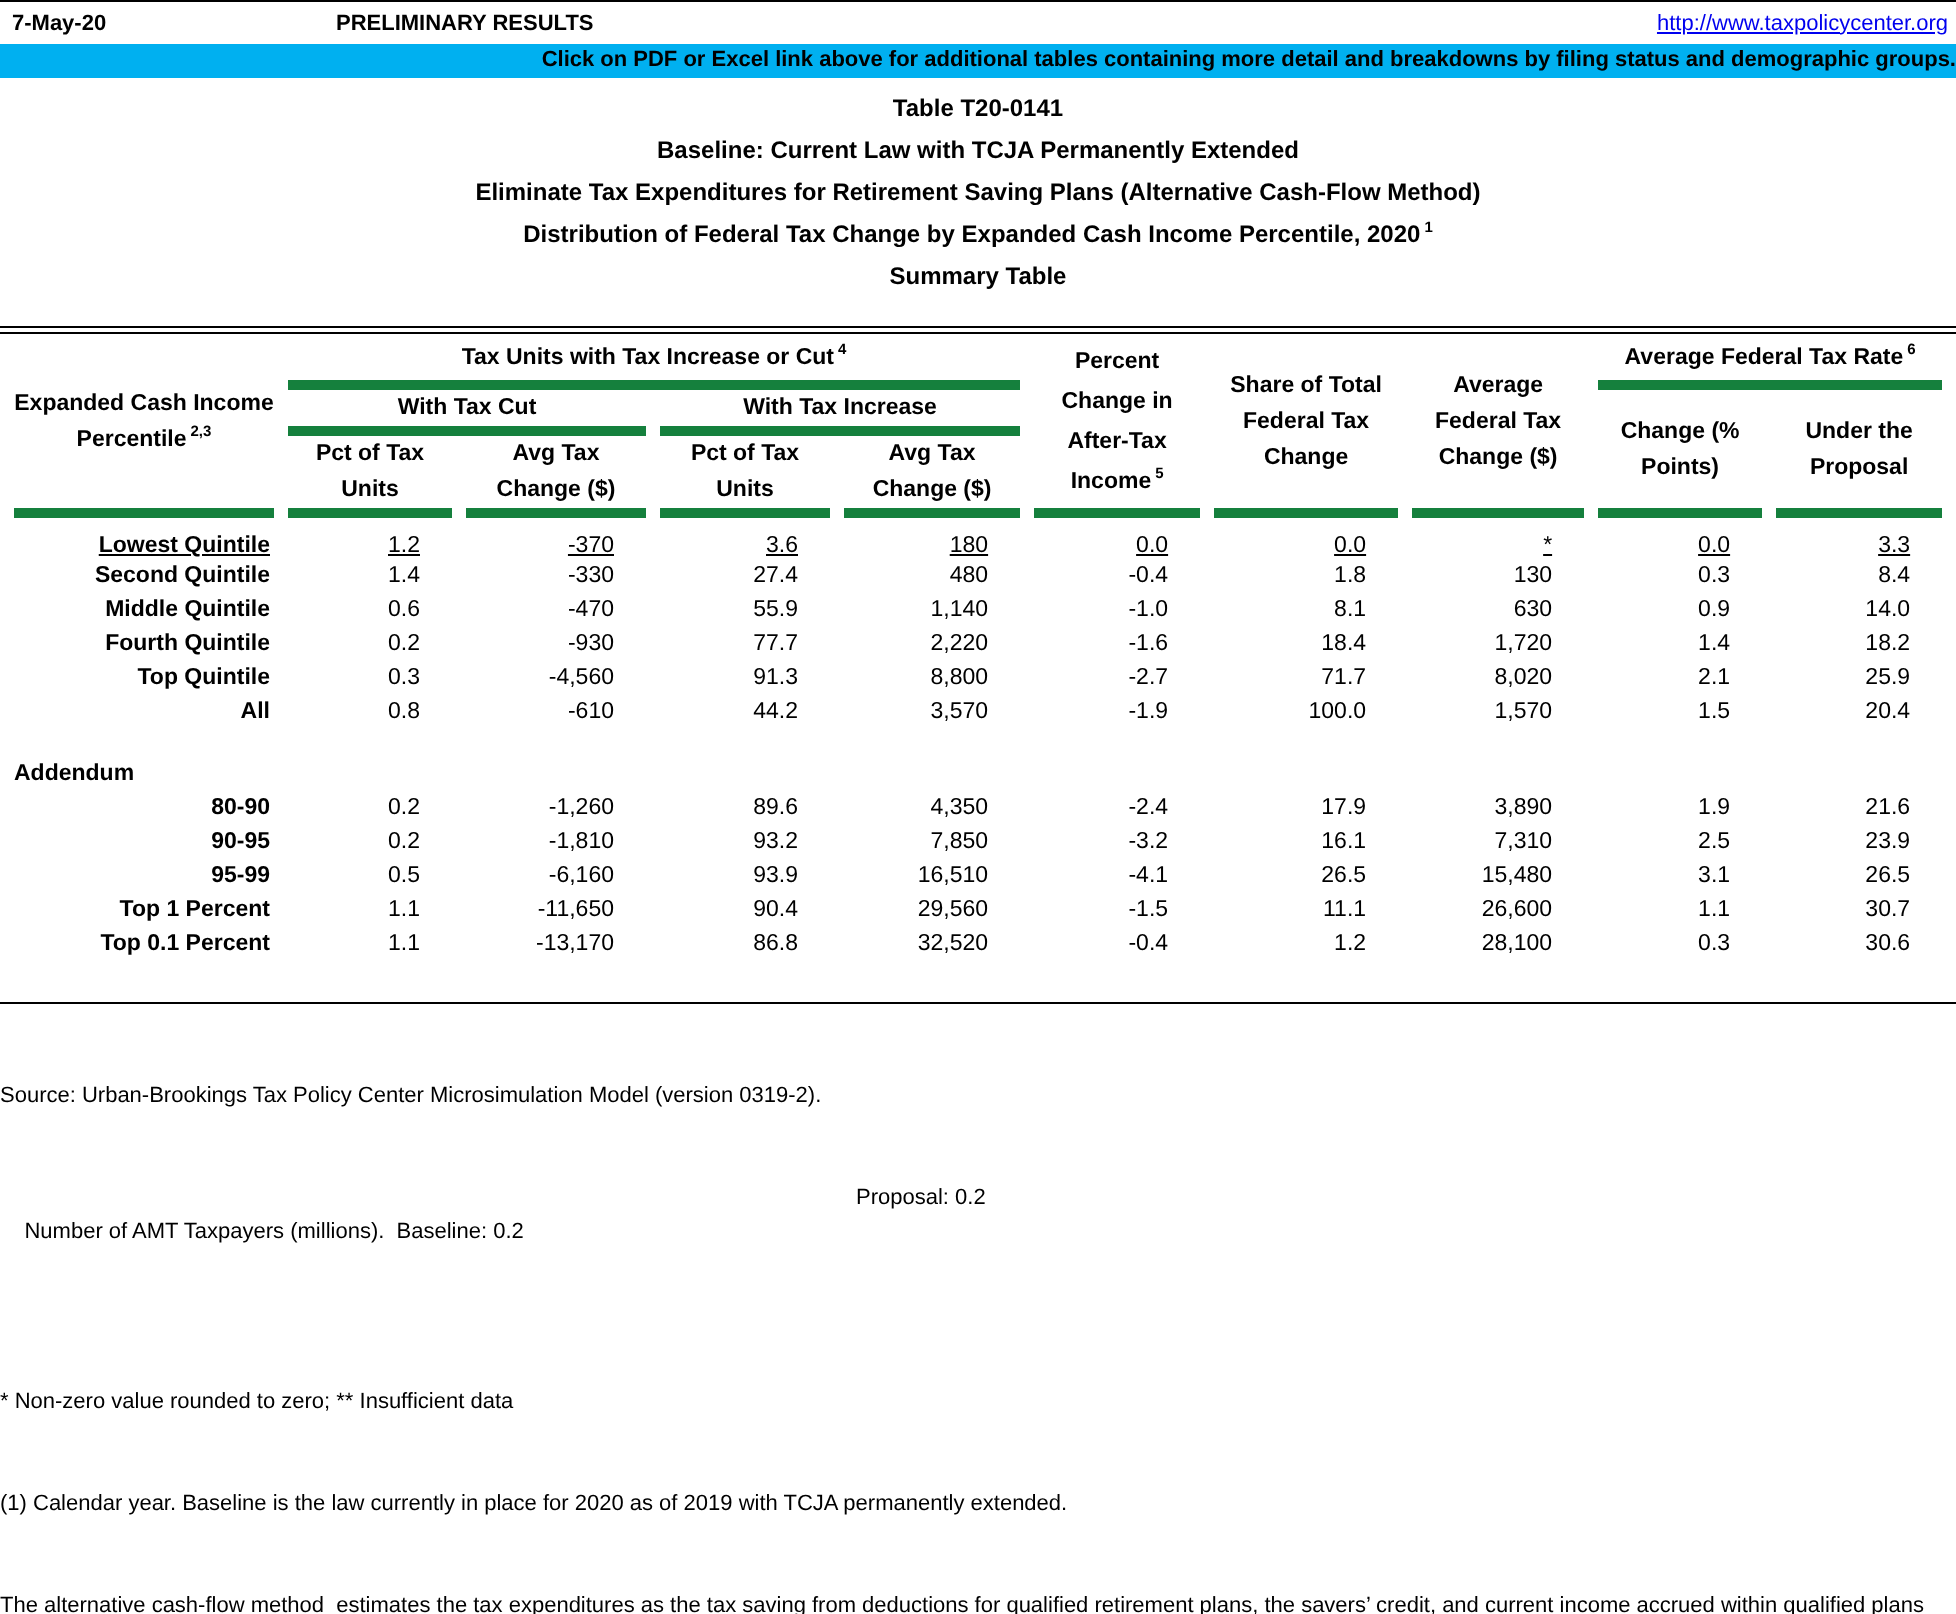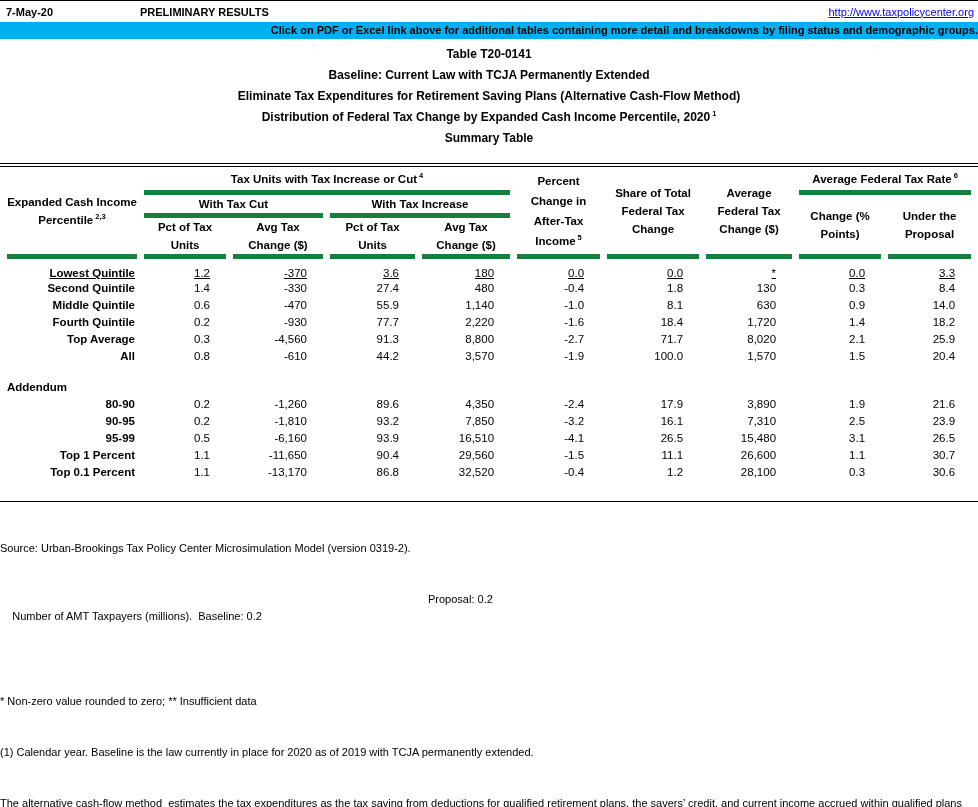--- a/index.html
+++ b/index.html
@@ -4,21 +4,21 @@
 <style>
   * { box-sizing: border-box; }
   html,body { margin:0; padding:0; }
   body {
     width: 978px; height: 807px; overflow: hidden;
     background: #ffffff; color: #000000;
     font-family: "Liberation Sans", sans-serif;
     font-size: 11px;
   }
   .rule-top { border-top: 1px solid #000; }
-  .topbar { display: flex; align-items: center; height: 21px; font-weight: bold; }
+  .topbar { display: flex; align-items: center; height: 21px; font-weight: bold; gap: 28px; }
   .topbar .date { margin-left: 6px; width: 134px; }
   .topbar .spacer { flex: 1; }
   .topbar a { color: #0000ee; text-decoration: underline; margin-right: 4px; font-weight: normal; margin-left: 46px; }
   .banner {
     height: 17px; line-height: 17px; background: #00B0F0;
     text-align: right; font-weight: bold; color: #000;
   }
   .titles { margin-top: 5px; text-align: center; font-weight: bold; font-size: 12px; }
   .titles div { line-height: 21px; }
   sup { font-size: 7.5px; vertical-align: super; line-height: 0; margin-left: 2px; }
@@ -187,21 +187,21 @@
         <td class="num">-930</td>
         <td class="num">77.7</td>
         <td class="num">2,220</td>
         <td class="num">-1.6</td>
         <td class="num">18.4</td>
         <td class="num">1,720</td>
         <td class="num">1.4</td>
         <td class="num">18.2</td>
       </tr>
     <tr>
-        <td class="label">Top Average</td>
+        <td class="label">Top Quintile</td>
         <td class="num">0.3</td>
         <td class="num">-4,560</td>
         <td class="num">91.3</td>
         <td class="num">8,800</td>
         <td class="num">-2.7</td>
         <td class="num">71.7</td>
         <td class="num">8,020</td>
         <td class="num">2.1</td>
         <td class="num">25.9</td>
       </tr>

